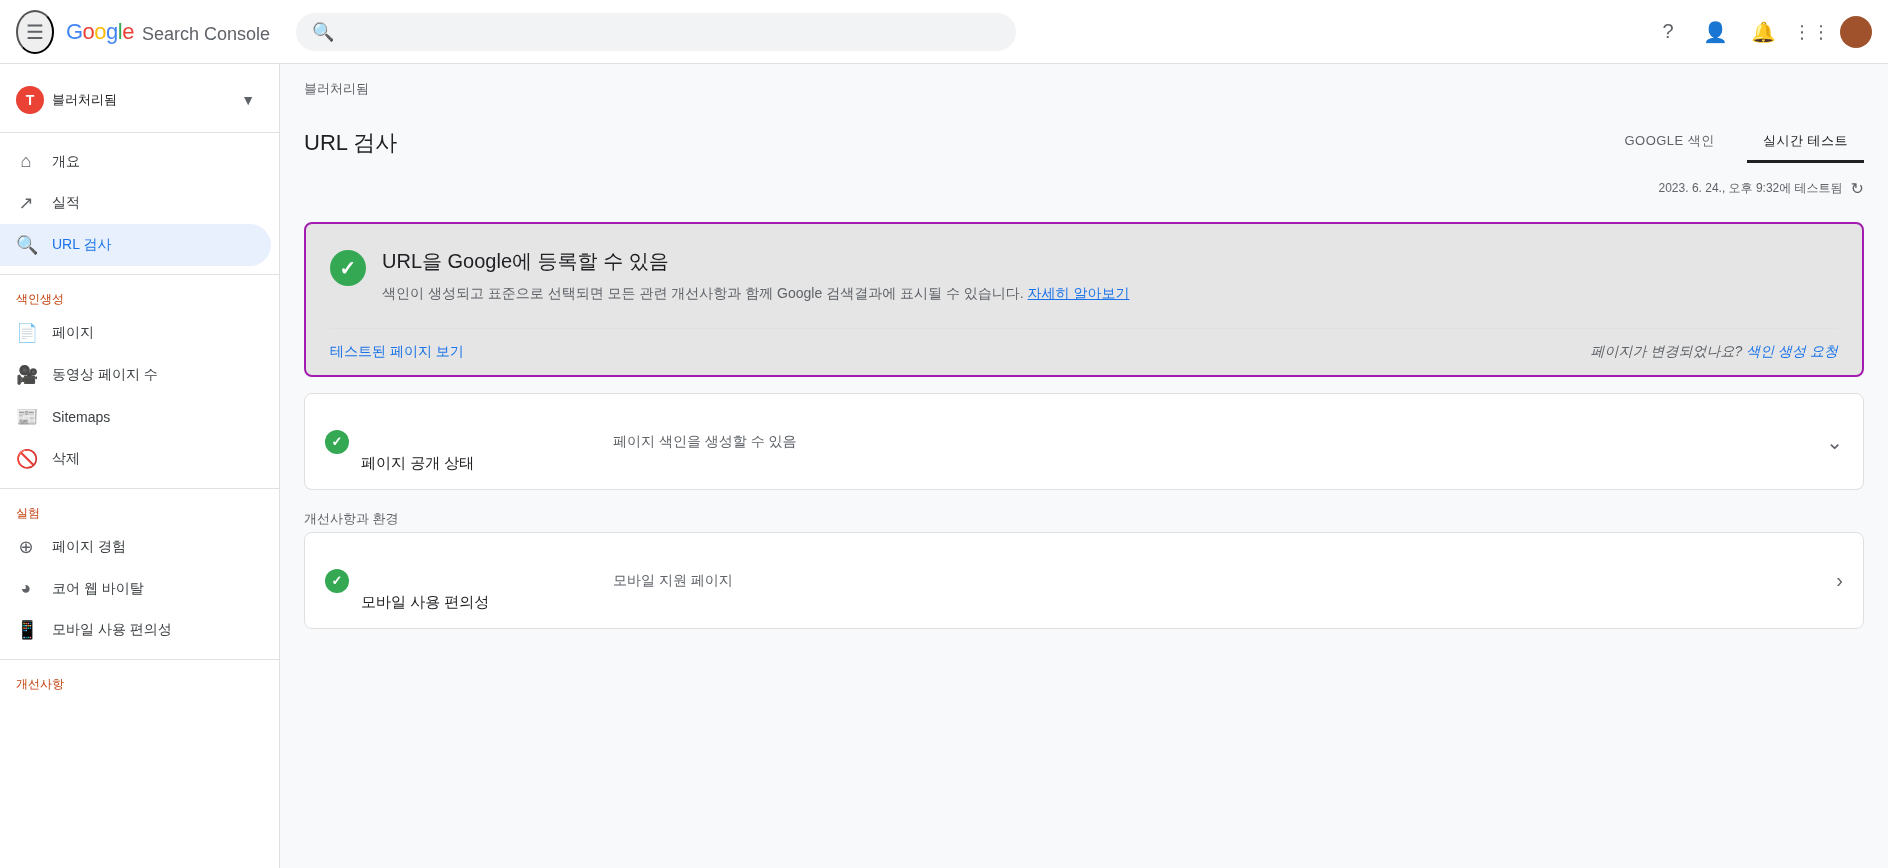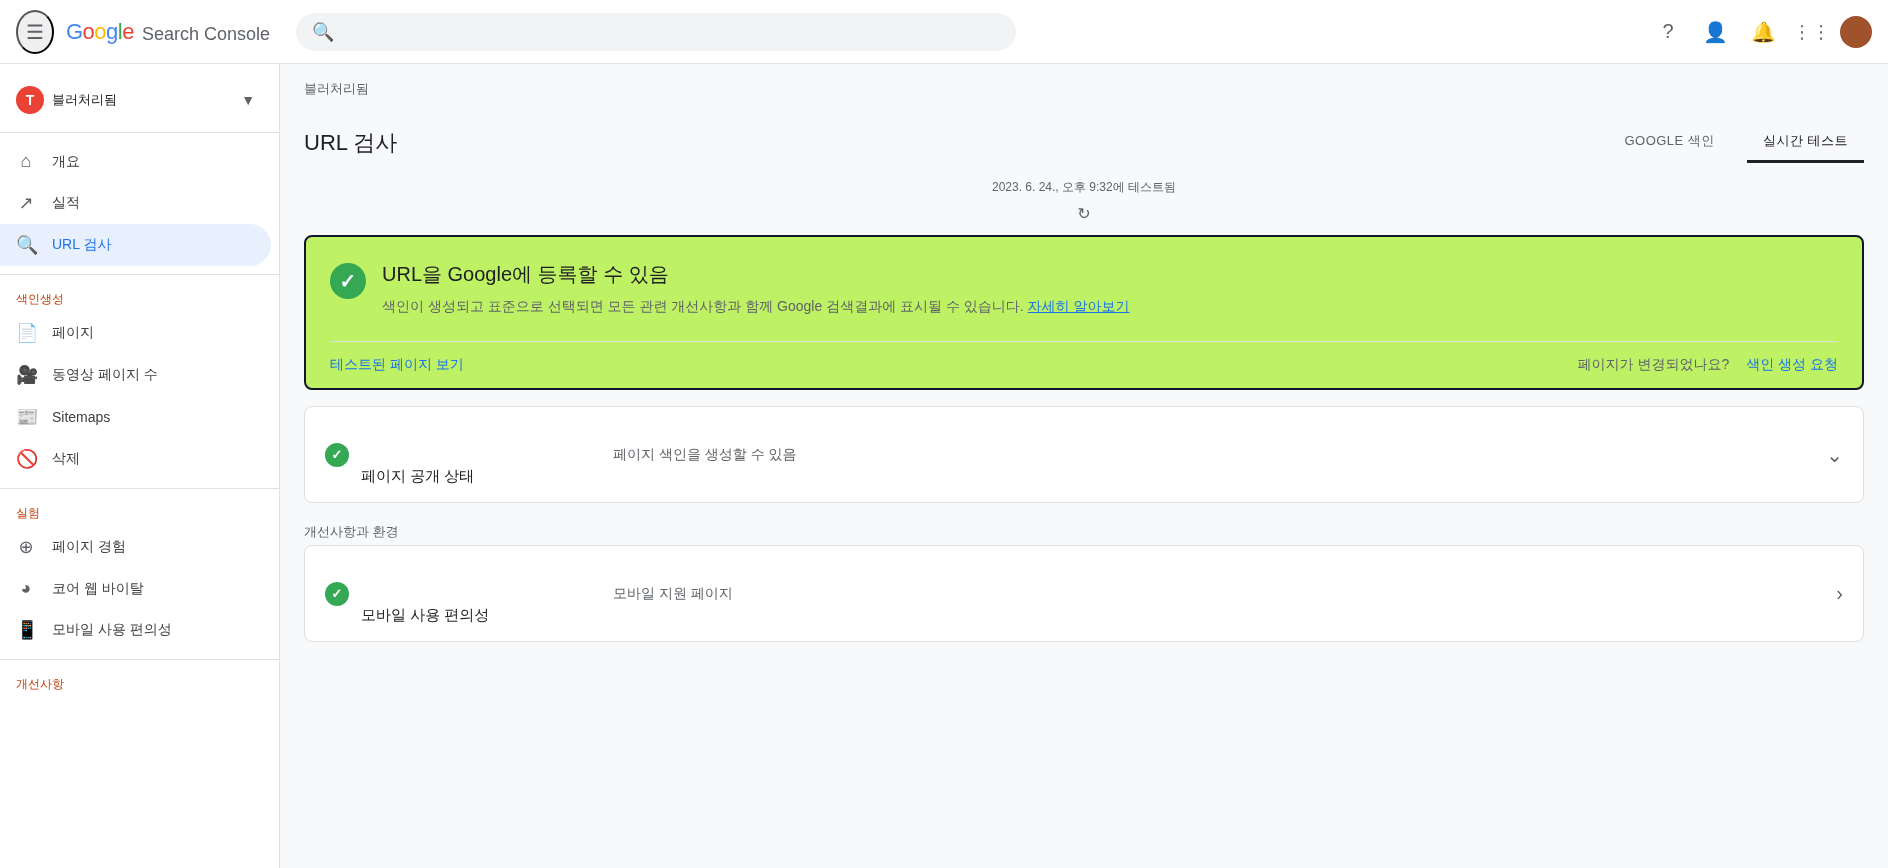--- a/index.html
+++ b/index.html
@@ -213,33 +213,32 @@
       color: #202124;
       border-bottom: 3px solid #202124;
     }
     .timestamp-row {
       display: flex;
       justify-content: flex-end;
       align-items: center;
       gap: 8px;
       color: #5f6368;
       font-size: 12px;
-      margin-bottom: 12px;
-      flex-direction: column;
+      margin-bottom: 24px;
     }
     .refresh-icon {
       cursor: pointer;
       color: #5f6368;
       font-size: 16px;
     }
 
     
     .result-card {
-      background: #bef264;
-      border: 2px solid #0f172a;
+      background: #e5e5e5;
+      border: 2px solid #a21caf;
       border-radius: 8px;
       margin-bottom: 16px;
     }
     .result-card-body {
       padding: 24px;
       display: flex;
       align-items: flex-start;
       gap: 16px;
     }
     .check-icon-green {
@@ -285,23 +284,24 @@
     }
     .result-footer-left a, .result-footer-right a {
       color: #1a73e8;
       text-decoration: none;
       font-size: 14px;
       cursor: pointer;
     }
     .result-footer-right {
       display: flex;
       align-items: center;
-      gap: 17px;
-      font-size: 14px;
-      color: #5f6368;
+      gap: 4px;
+      font-size: 14px;
+      color: #5f6368;
+      font-style: italic;
     }
     .result-footer-right a { color: #1a73e8; }
 
     
     .expand-card {
       background: #fff;
       border: 1px solid #e0e0e0;
       border-radius: 8px;
       margin-bottom: 12px;
     }

